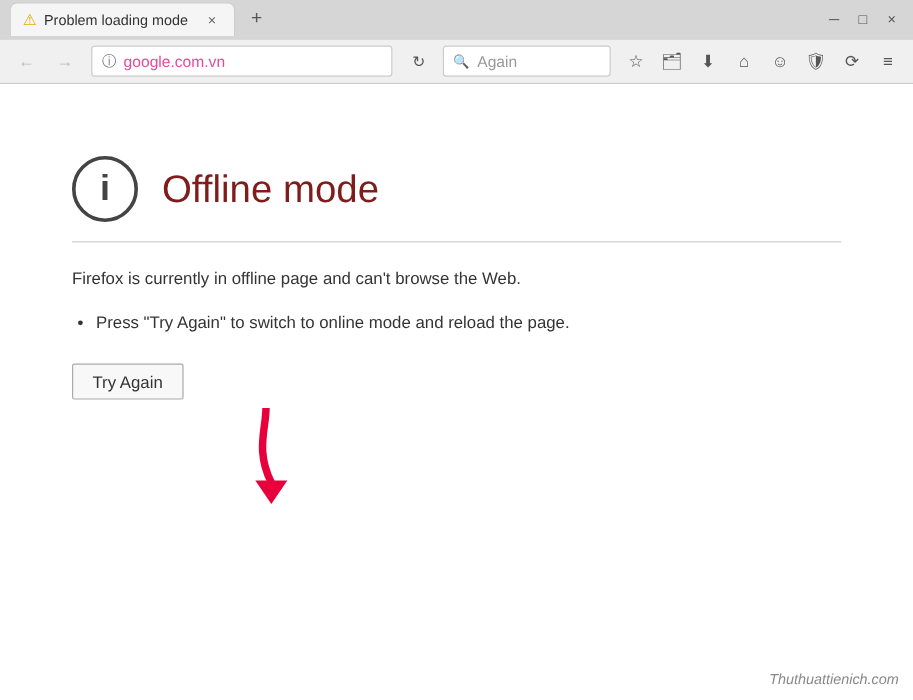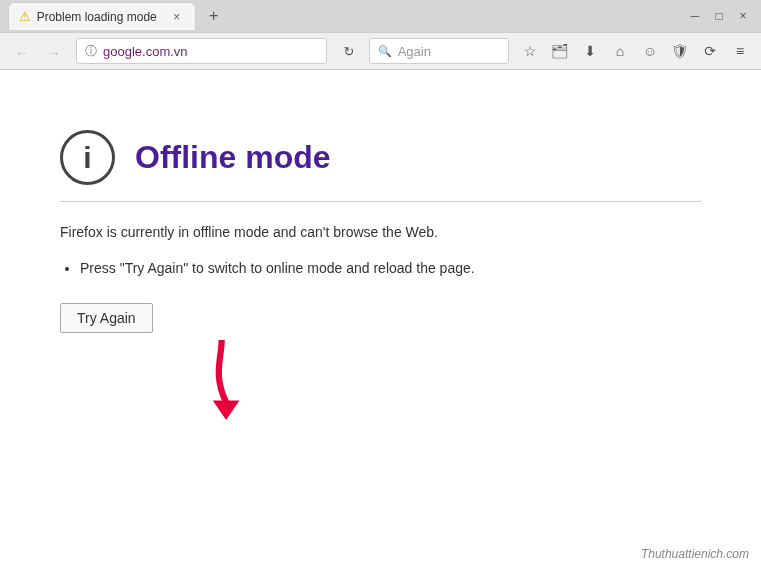--- a/index.html
+++ b/index.html
@@ -125,21 +125,21 @@
       font-size: 13px;
       color: #333;
       margin: 0 4px;
     }
     .address-icon {
       color: #777;
       font-size: 12px;
     }
     .address-text {
       font-size: 13px;
-      color: #701a75;
+      color: #ec4899;
       text-align: right;
     }
     .reload-btn {
       color: #555;
       font-size: 13px;
       margin-right: 2px;
     }
     .search-bar {
       height: 26px;
       background: #fff;
@@ -196,22 +196,22 @@
       display: flex;
       align-items: center;
       justify-content: center;
       font-size: 30px;
       font-weight: bold;
       color: #444;
       flex-shrink: 0;
     }
     .error-title {
       font-size: 32px;
-      font-weight: 700;
-      color: #4c1d95;
+      font-weight: 400;
+      color: #7f1d1d;
     }
     .divider {
       height: 1px;
       background: #ccc;
       margin: 10px 0 20px 0;
     }
     .error-description {
       font-size: 14px;
       color: #333;
       margin-bottom: 14px;
@@ -248,21 +248,21 @@
       pointer-events: none;
     }
     .arrow-svg {
       width: 70px;
       height: 80px;
     }
 
     
     .watermark {
       position: absolute;
-      bottom: 22px;
+      bottom: 10px;
       right: 12px;
       font-size: 12px;
       color: #888;
       font-style: italic;
     }
   </style>
 </head>
 <body>
 
 <div class="window-chrome">
@@ -315,21 +315,21 @@
 <div class="main-content">
 
   
   <div class="error-header">
     <div class="info-circle">i</div>
     <h1 class="error-title">Offline mode</h1>
   </div>
 
   <div class="divider"></div>
 
-  <p class="error-description">Firefox is currently in offline mode and can't browse the Web.</p>
+  <p class="error-description">Firefox is currently in offline page and can't browse the Web.</p>
 
   <ul class="error-list">
     <li>Press "Try Again" to switch to online mode and reload the page.</li>
   </ul>
 
   
   <div class="arrow-annotation">
     <svg class="arrow-svg" viewBox="0 0 70 90" xmlns="http://www.w3.org/2000/svg">
 
       <path d="M 20 0 C 20 20, 10 40, 25 70" stroke="#e8003d" stroke-width="7" fill="none" stroke-linecap="round"></path>

